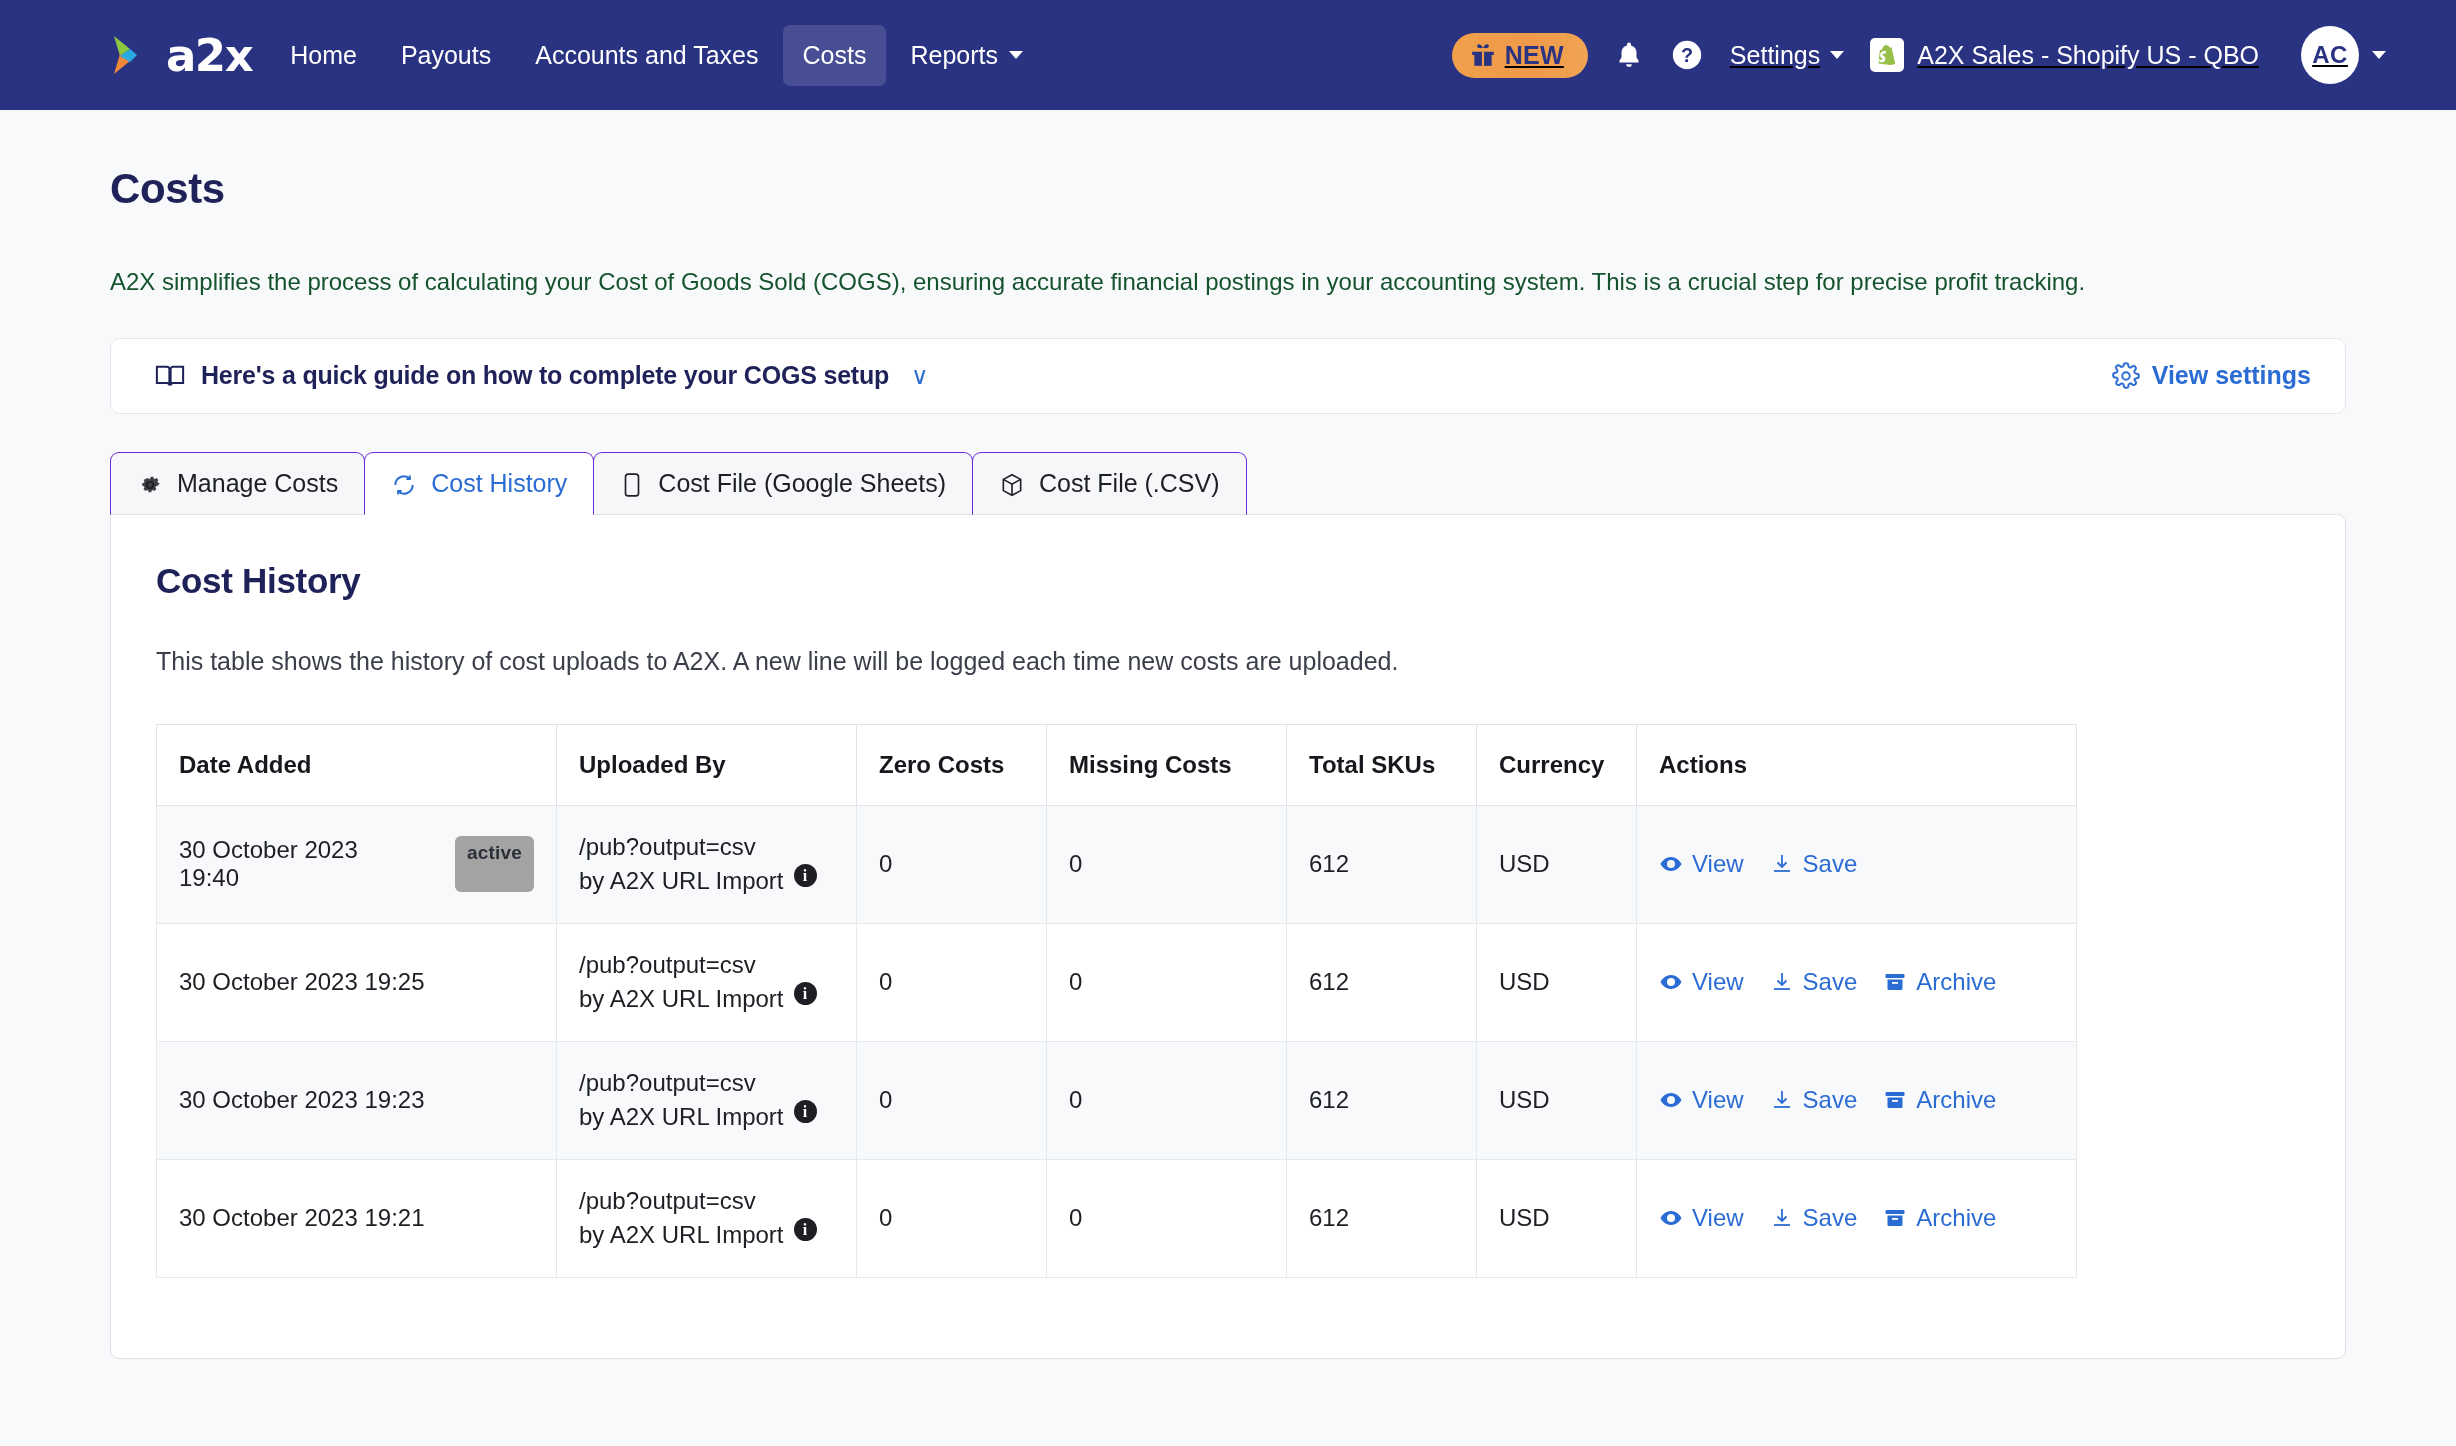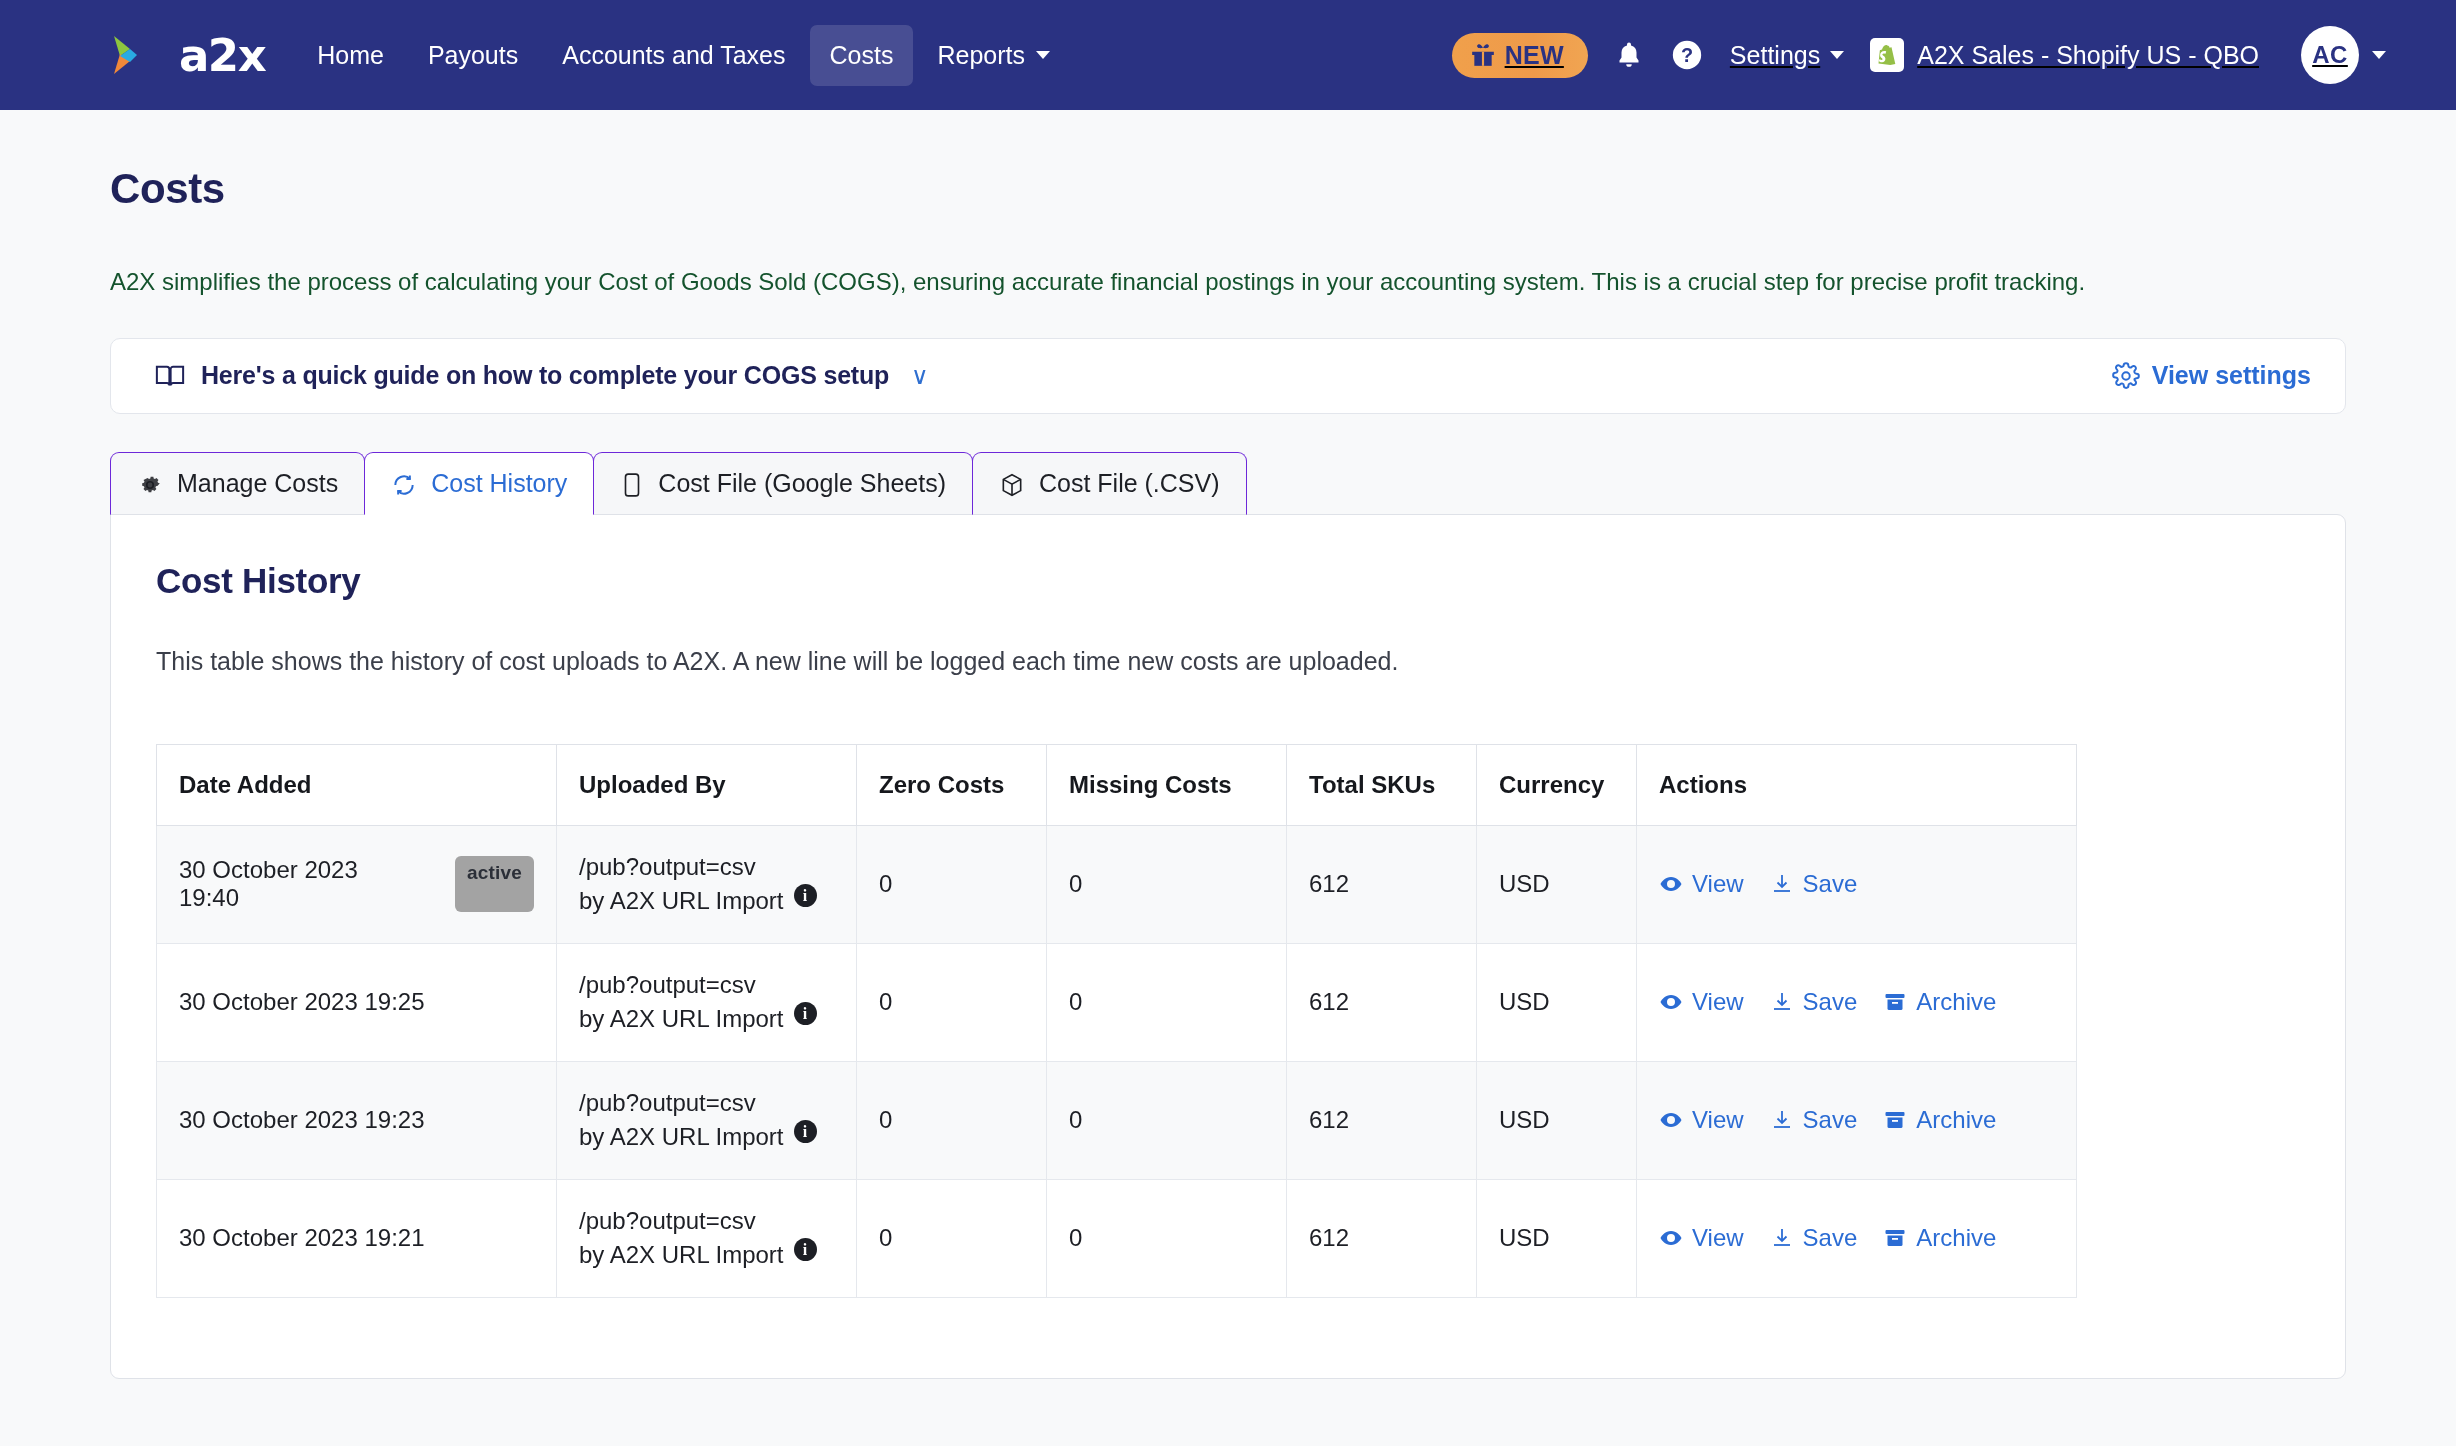--- a/index.html
+++ b/index.html
@@ -12,21 +12,21 @@
 
   
   .navbar {
     height: 110px;
     background: #2a3282;
     display: flex;
     align-items: center;
     padding: 0 70px 0 110px;
     position: relative;
   }
-  .brand { display: flex; align-items: center; margin-right: 32px; gap: 13px; }
+  .brand { display: flex; align-items: center; margin-right: 18px; }
   .brand-logo { width: 46px; height: 46px; margin-right: 10px; }
   .brand-word {
     color: #ffffff;
     font-size: 45px;
     font-weight: 700;
     letter-spacing: -1.5px;
     line-height: 1;
     font-family: "DejaVu Sans", sans-serif;
   }
   .nav-links { display: flex; align-items: center; gap: 4px; }
@@ -177,21 +177,21 @@
   .card-title {
     font-size: 35px; font-weight: 700; color: #1f2259; letter-spacing: -0.3px;
   }
   .card-desc {
     margin-top: 46px;
     font-size: 25px; color: #3b3f4a;
   }
 
   
   table.cost-table {
-    margin-top: 68px;
+    margin-top: 48px;
     width: 1816px;
     border-collapse: collapse;
     table-layout: fixed;
   }
   table.cost-table th {
     text-align: left;
     font-size: 24px;
     font-weight: 700;
     color: #16181d;
     padding: 26px 22px;

